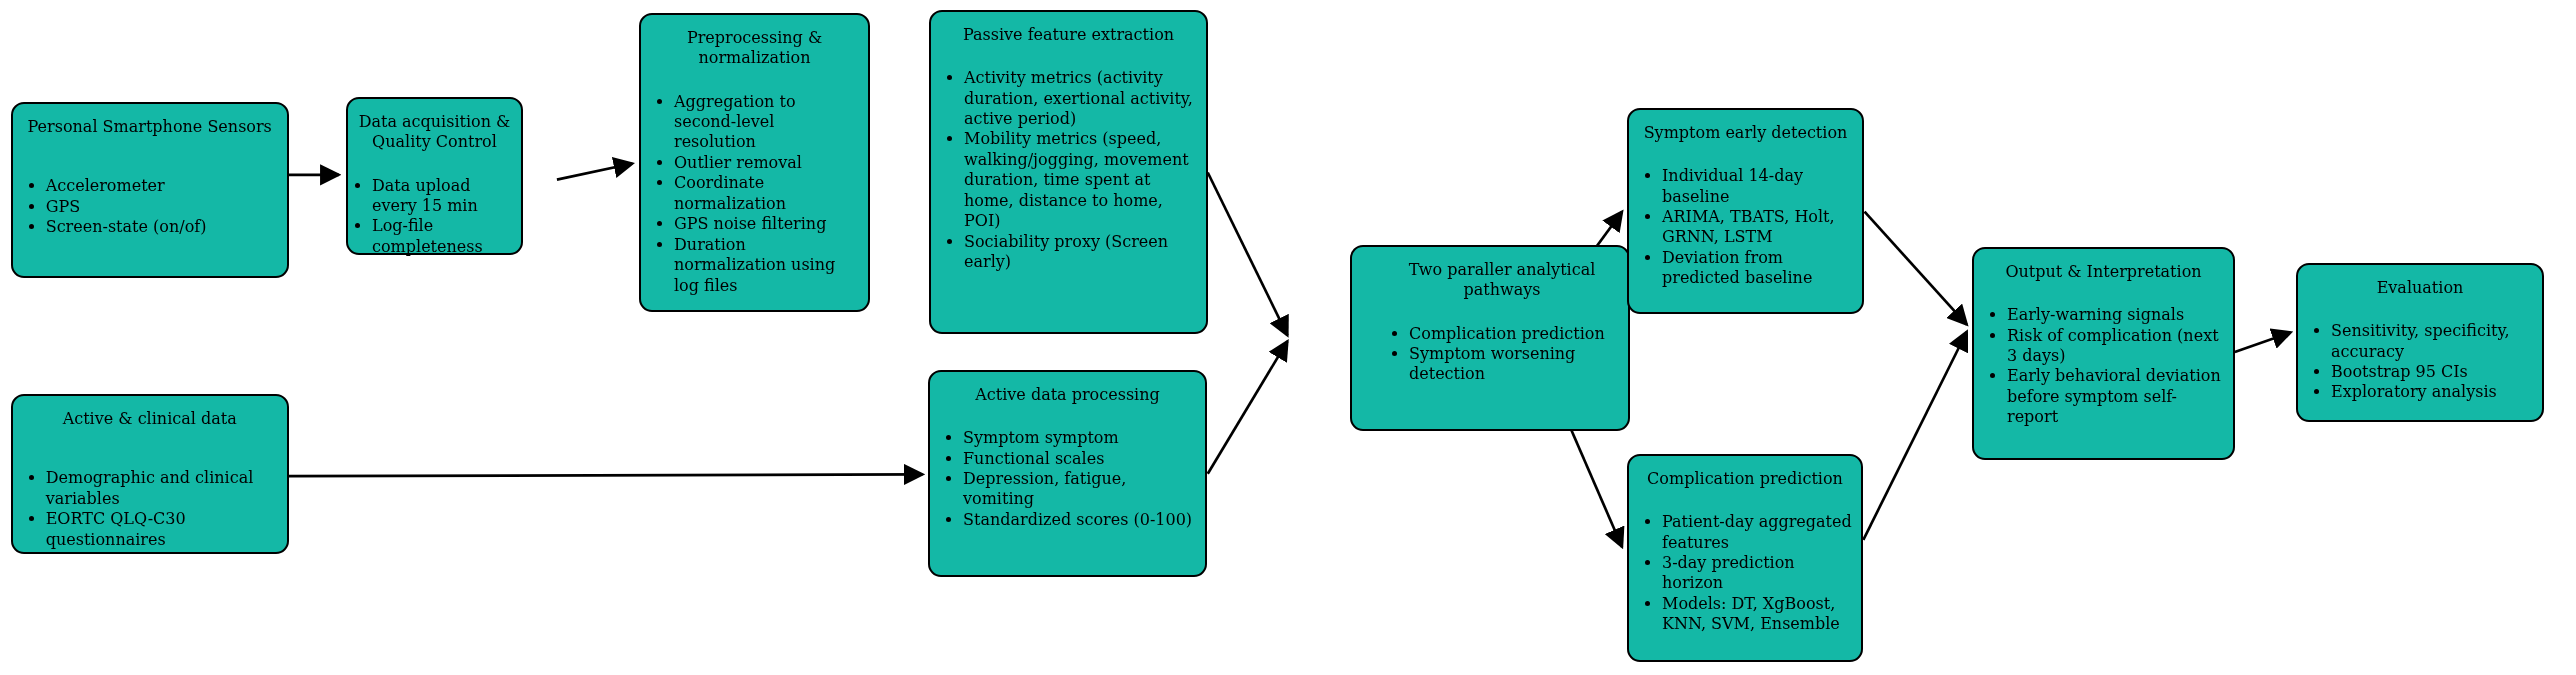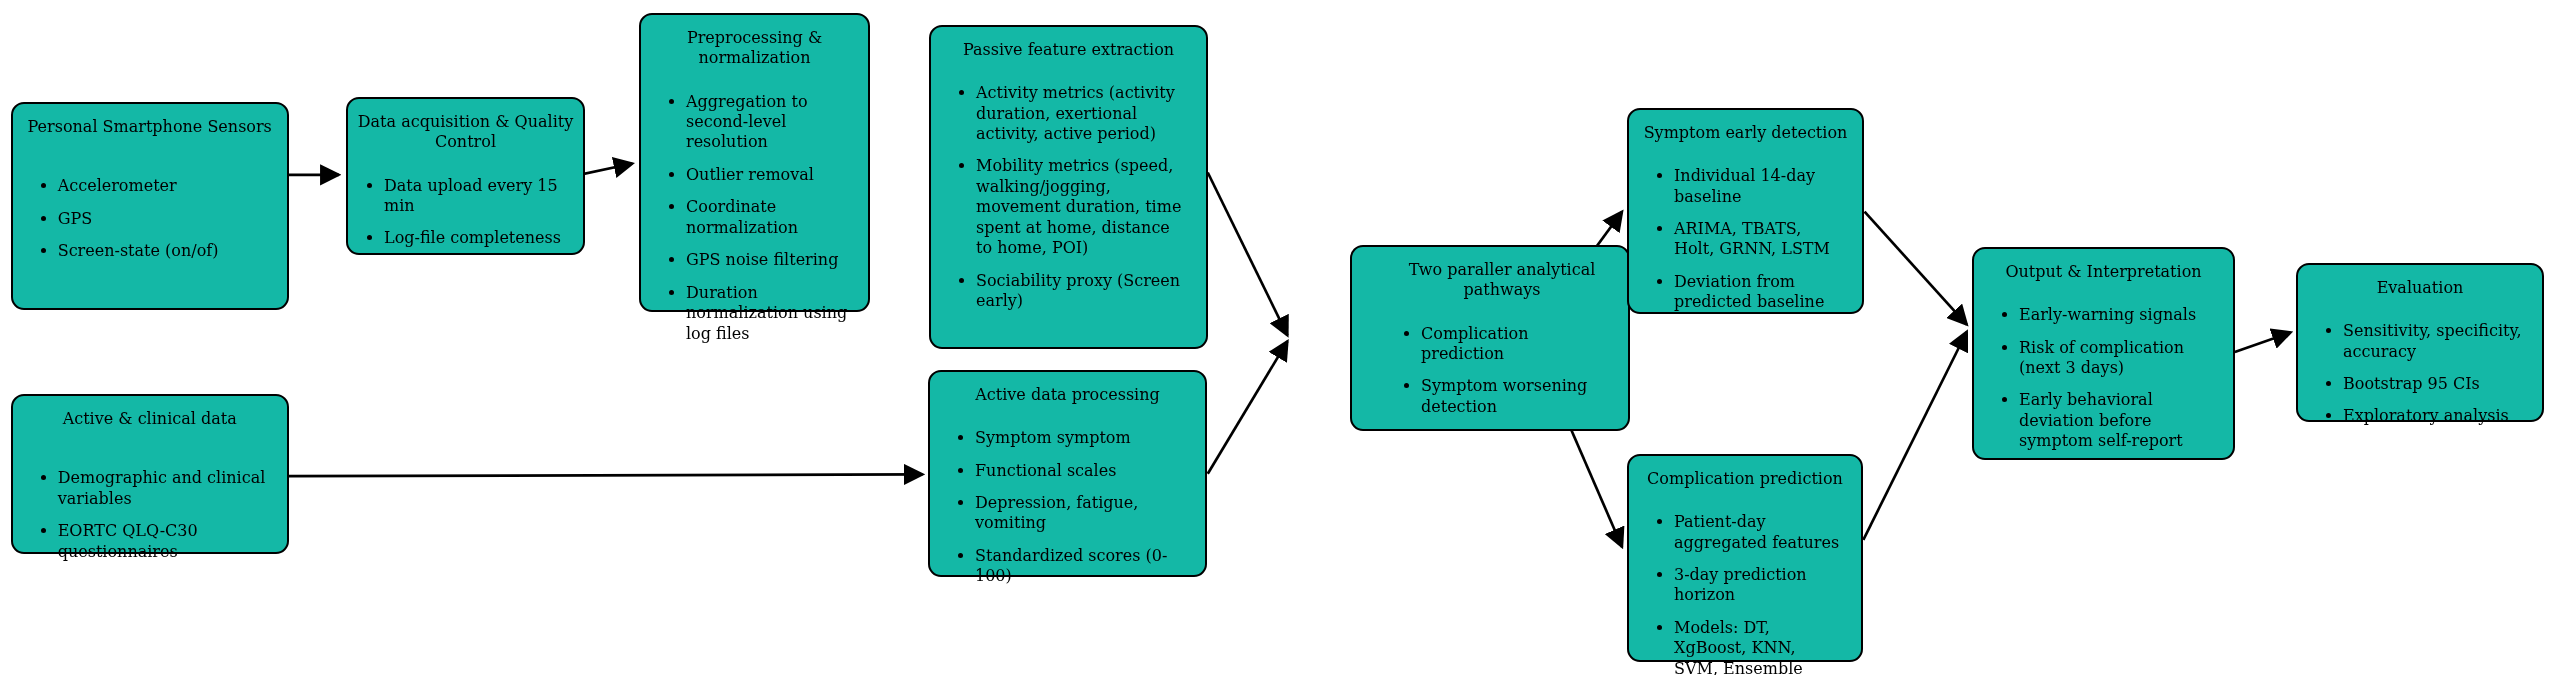--- a/index.html
+++ b/index.html
@@ -43,21 +43,21 @@
     font-weight: normal;
     line-height: 1.28;
   }
   .box ul {
     margin: 22.6px 0 0 0;
     padding: 0 7.1px 0 33px;
     list-style: disc outside;
     font-size: 16px;
     line-height: 1.28;
   }
-  .box ul li { margin: 12px; padding: 0; }
+  .box ul li { margin: 0; padding: 0; }
   .box.roomy ul { margin-top: 39px; }
   .box.tight ul { padding-left: 24px; padding-right: 1px; }
 </style>
 </head>
 <body>
 
 <div class="canvas">
 
   <svg class="edges" viewBox="0 0 4334 1137" xmlns="http://www.w3.org/2000/svg">
     <defs>
@@ -70,49 +70,49 @@
     <line x1="2032" y1="290" x2="2166" y2="564" stroke="#000000" stroke-width="4.5" marker-end="url(#arrowhead)"></line>
     <line x1="485" y1="801" x2="1552" y2="798" stroke="#000000" stroke-width="4.5" marker-end="url(#arrowhead)"></line>
     <line x1="2032" y1="797" x2="2166" y2="574" stroke="#000000" stroke-width="4.5" marker-end="url(#arrowhead)"></line>
     <line x1="2578" y1="562" x2="2729" y2="356" stroke="#000000" stroke-width="4.5" marker-end="url(#arrowhead)"></line>
     <line x1="2578" y1="572" x2="2729" y2="920" stroke="#000000" stroke-width="4.5" marker-end="url(#arrowhead)"></line>
     <line x1="3137" y1="356" x2="3309" y2="546" stroke="#000000" stroke-width="4.5" marker-end="url(#arrowhead)"></line>
     <line x1="3135" y1="908" x2="3309" y2="558" stroke="#000000" stroke-width="4.5" marker-end="url(#arrowhead)"></line>
     <line x1="3760" y1="592" x2="3854" y2="559" stroke="#000000" stroke-width="4.5" marker-end="url(#arrowhead)"></line>
   </svg>
 
-  <div class="box roomy" style="left:10.7px; top:102px; width:278px; height:208px;">
+  <div class="box roomy" style="left:10.7px; top:102px; width:278px; height:176px;">
     <h3 class="box-title">Personal Smartphone Sensors</h3>
     <ul>
       <li>Accelerometer</li>
       <li>GPS</li>
       <li>Screen-state (on/of)</li>
     </ul>
   </div>
 
-  <div class="box tight" style="left:346px; top:97px; width:239px; height:158px;">
+  <div class="box tight" style="left:346px; top:97px; width:177px; height:158px;">
     <h3 class="box-title">Data acquisition &amp; Quality Control</h3>
     <ul>
       <li>Data upload every 15 min</li>
       <li>Log-file completeness</li>
     </ul>
   </div>
 
   <div class="box" style="left:639px; top:13px; width:231px; height:299px;">
     <h3 class="box-title">Preprocessing &amp; normalization</h3>
     <ul>
       <li>Aggregation to second-level resolution</li>
       <li>Outlier removal</li>
       <li>Coordinate normalization</li>
       <li>GPS noise filtering</li>
       <li>Duration normalization using log files</li>
     </ul>
   </div>
 
-  <div class="box" style="left:929px; top:25px; width:279px; height:324px;">
+  <div class="box" style="left:929px; top:10px; width:279px; height:324px;">
     <h3 class="box-title">Passive feature extraction</h3>
     <ul>
       <li>Activity metrics (activity duration, exertional activity, active period)</li>
       <li>Mobility metrics (speed, walking/jogging, movement duration, time spent at home, distance to home, POI)</li>
       <li>Sociability proxy (Screen early)</li>
     </ul>
   </div>
 
   <div class="box roomy" style="left:10.7px; top:394px; width:278px; height:160px;">
     <h3 class="box-title">Active &amp; clinical data</h3>

